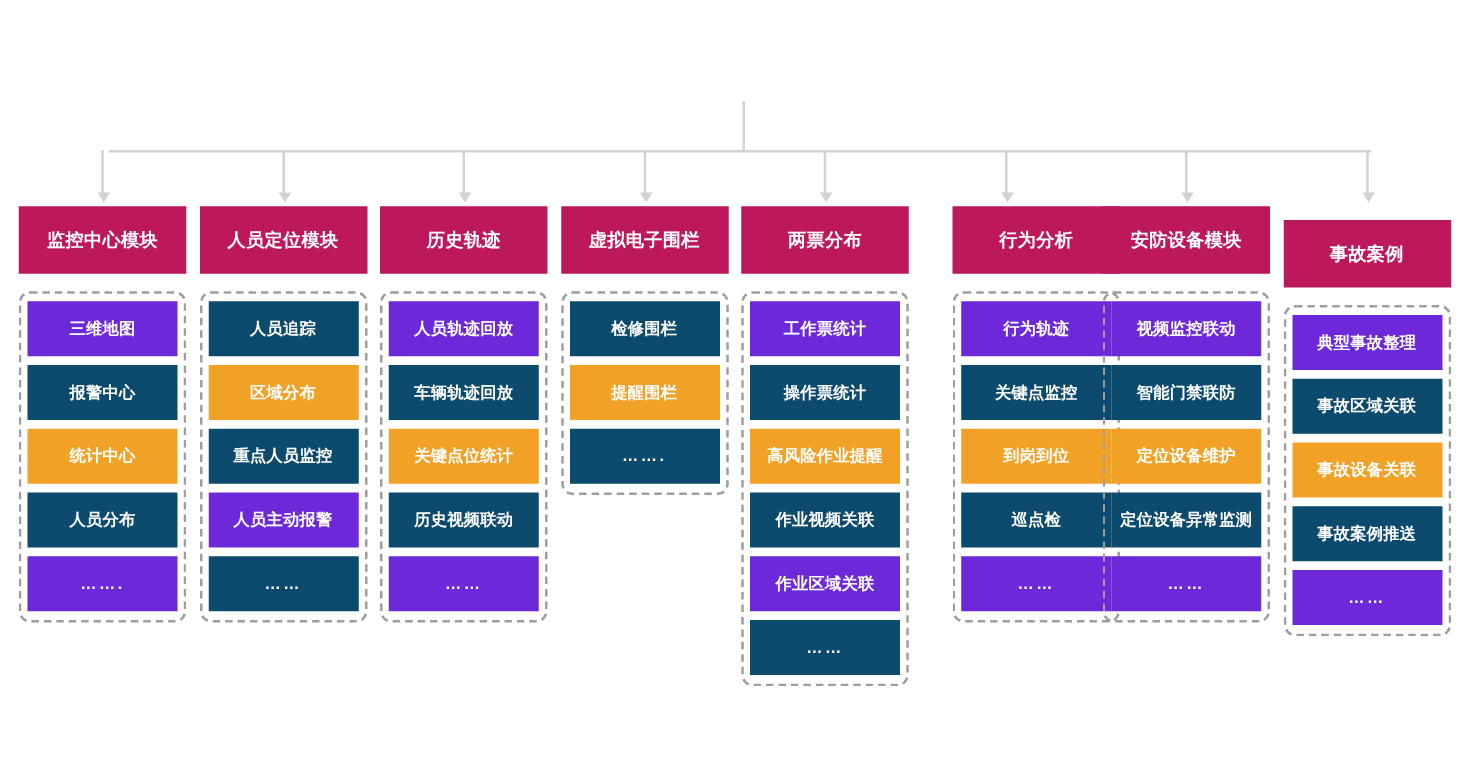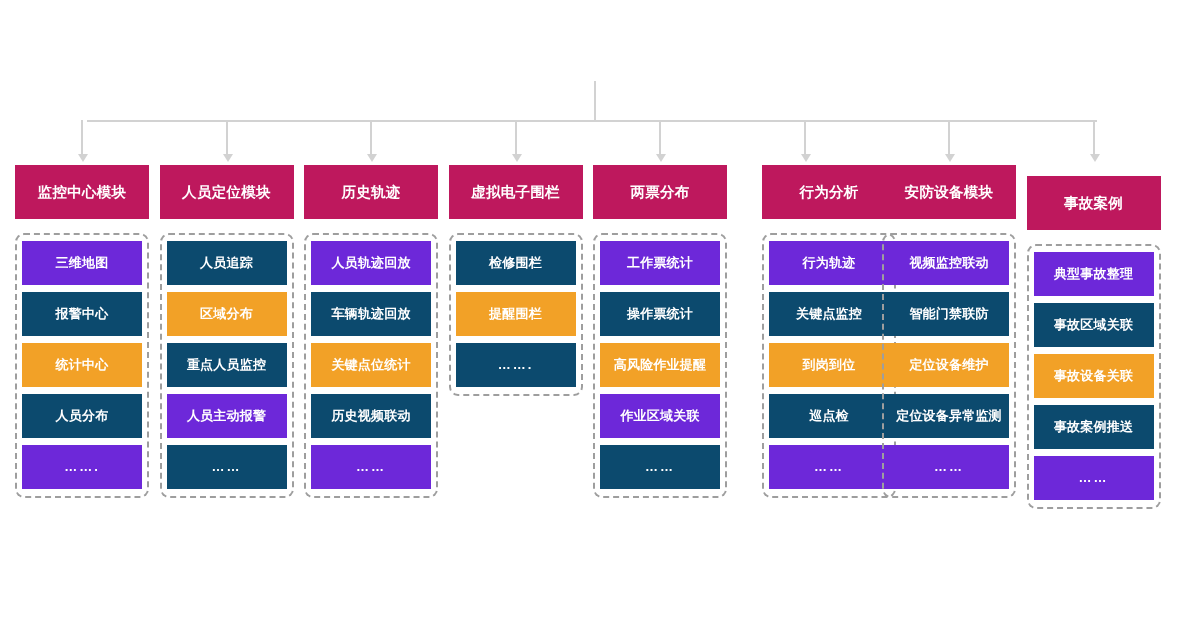--- a/index.html
+++ b/index.html
@@ -189,20 +189,21 @@
           <div class="card amber">提醒围栏</div>
           <div class="card teal dots">…….</div>
         </div>
       </div>
       <div class="column" style="left: 593px;">
         <div class="col-header">两票分布</div>
         <div class="col-body">
           <div class="card red">工作票统计</div>
           <div class="card teal">操作票统计</div>
           <div class="card amber">高风险作业提醒</div>
+          <div class="card teal">作业视频关联</div>
           <div class="card red">作业区域关联</div>
           <div class="card teal dots">……</div>
         </div>
       </div>
       <div class="column" style="left: 762px;">
         <div class="col-header">行为分析</div>
         <div class="col-body">
           <div class="card red">行为轨迹</div>
           <div class="card teal">关键点监控</div>
           <div class="card amber">到岗到位</div>

